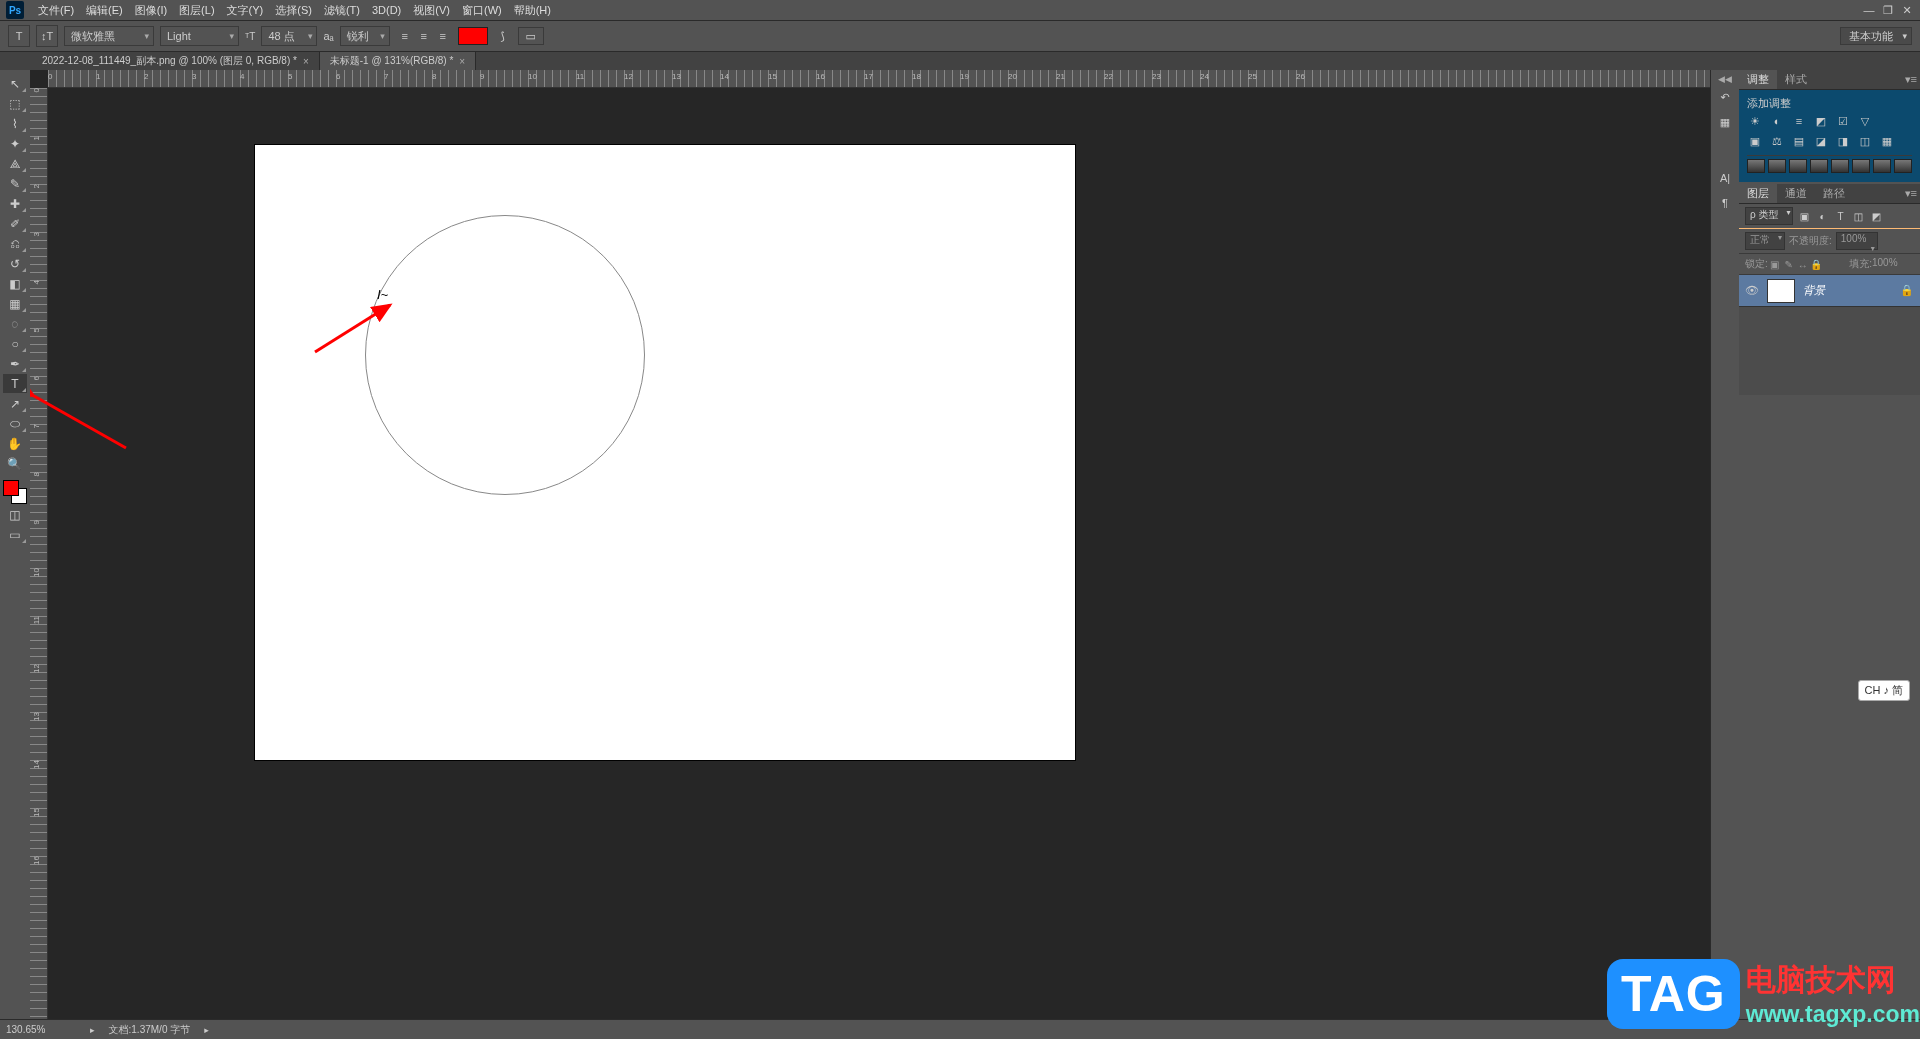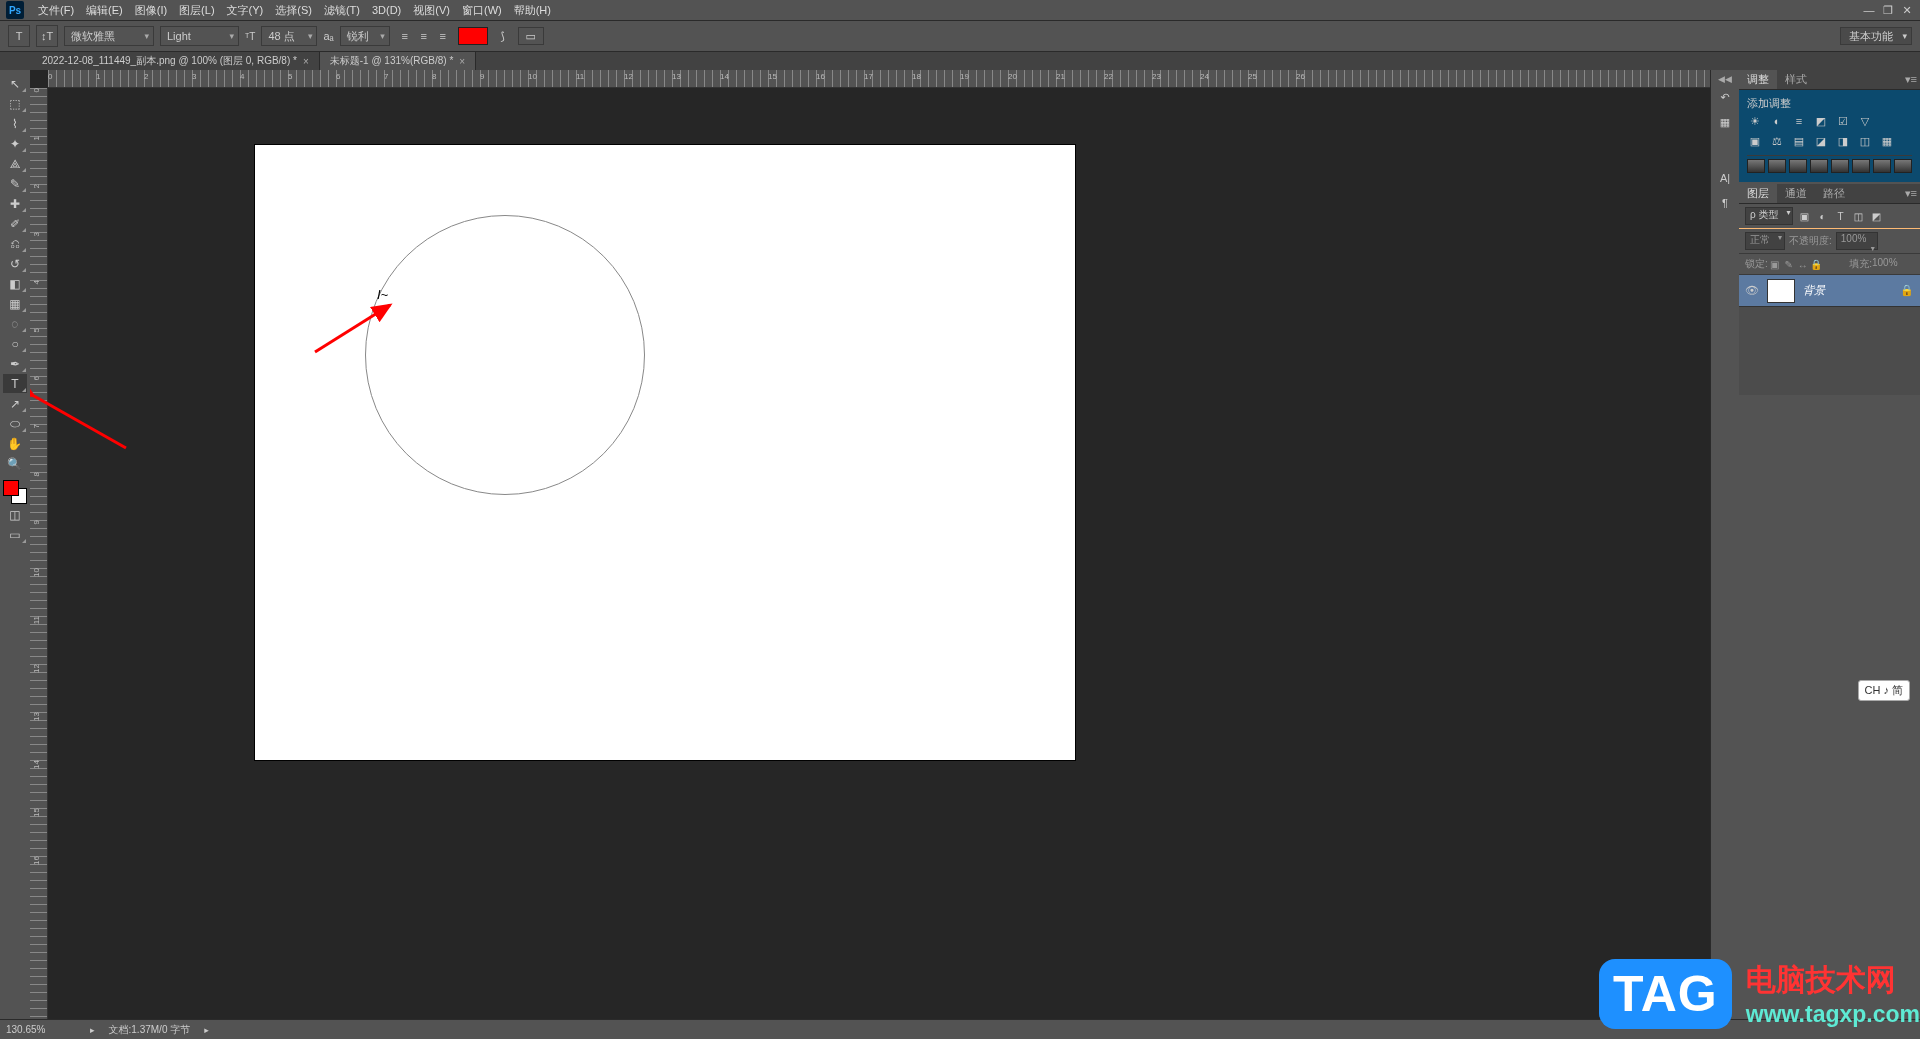--- a/index.html
+++ b/index.html
@@ -90,21 +90,21 @@
 .statusbar { height:20px; background:#535353; border-top:1px solid #2a2a2a; display:flex; align-items:center; padding:0 6px; gap:14px; font-size:10px; color:#ccc;}
 .statusbar .zoom { width:70px;}
 .statusbar .arrow { font-size:9px;}
 
 
 .ime { position:absolute; right:10px; top:680px; background:#fff; color:#333; border:1px solid #aaa; border-radius:3px; padding:2px 6px; font-size:11px;}
 
 
 .tag-wm { position:absolute; right:0; bottom:10px; display:flex; align-items:center;}
 .tag-box { background:#1e90ff; color:#fff; font-weight:900; font-size:50px; padding:6px 14px; border-radius:16px; letter-spacing:1px;}
-.tag-text { display:flex; flex-direction:column; margin-left:14px;}
+.tag-text { display:flex; flex-direction:column; margin-left:6px;}
 .tag-text .l1 { color:#ff3333; font-size:30px; font-weight:bold;}
 .tag-text .l2 { color:#5eead4; font-size:23px; font-weight:bold;}
 
 svg.arrow-annot { position:absolute; pointer-events:none;}
 </style>
 </head>
 <body>
 
 <div class="menubar">
   <div class="ps-logo">Ps</div>

